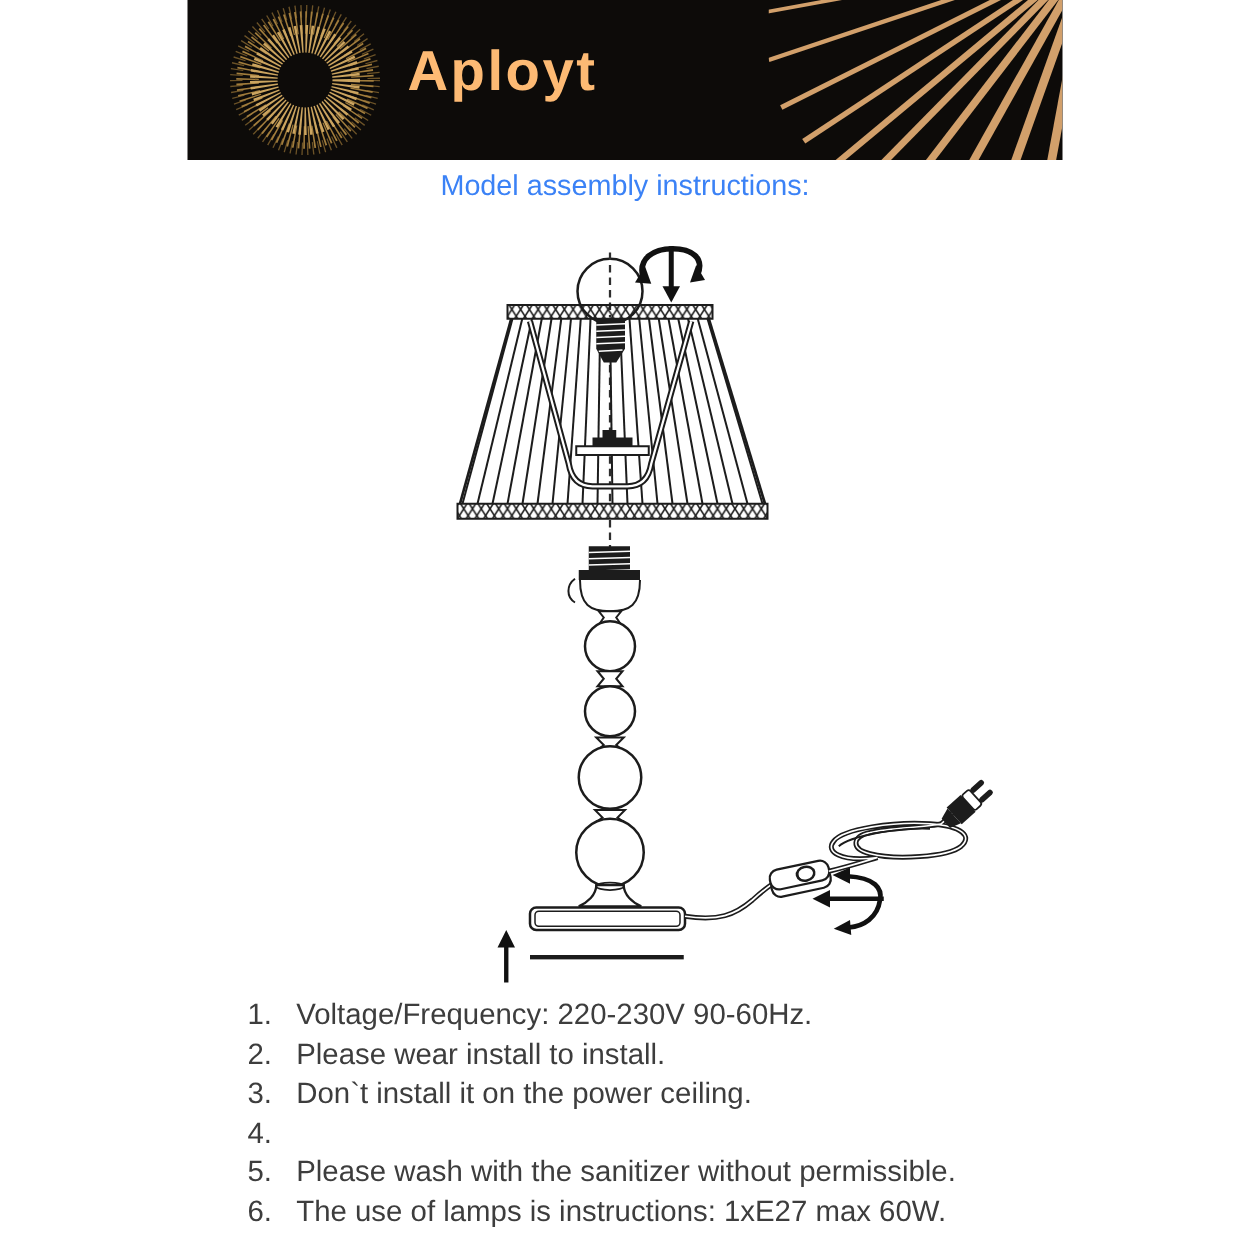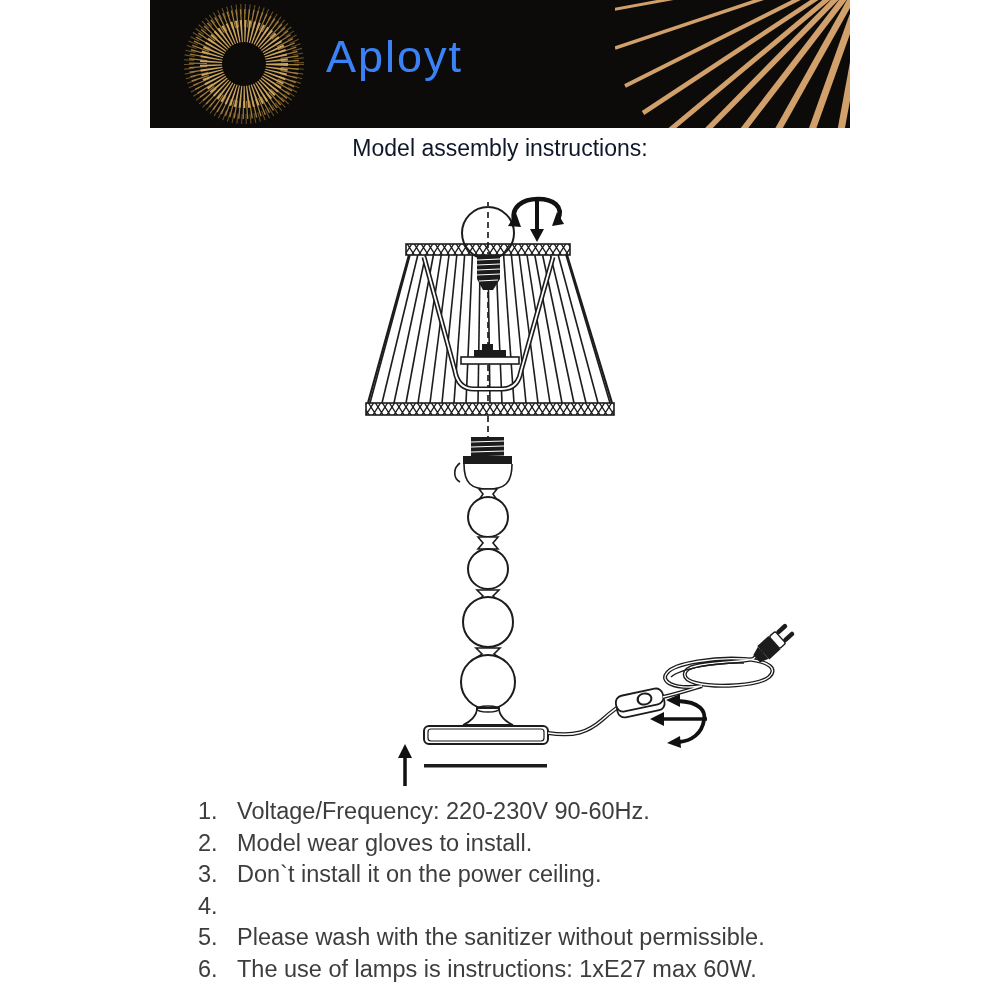--- a/index.html
+++ b/index.html
@@ -3,25 +3,25 @@
 <meta charset="utf-8">
 <style>
   html,body{margin:0;padding:0;background:#ffffff;}
   .page{position:relative;width:1000px;height:1000px;background:#ffffff;overflow:hidden;
         font-family:"Liberation Sans", sans-serif;color:#3c3c3c;}
   
   .band{position:absolute;left:150px;top:0;width:700px;height:128px;background:#0d0b09;overflow:hidden;}
   .band svg{position:absolute;top:0;}
   .logo-svg{left:10px;}
   .rays-svg{right:0;}
-  .brand{position:absolute;left:176px;top:34px;font-size:45px;font-weight:400;
-         letter-spacing:2px;color:#3b82f6;line-height:1;}
+  .brand{position:absolute;left:176px;top:34px;font-size:45px;font-weight:700;
+         letter-spacing:2px;color:#fdba74;line-height:1;}
   
   .title-block{position:absolute;left:0;top:134px;width:1000px;text-align:center;
-               font-size:23px;line-height:28px;font-weight:500;color:#0f172a;}
+               font-size:23px;line-height:28px;font-weight:500;color:#3b82f6;}
   
   .diagram-svg{position:absolute;left:0;top:0;width:1000px;height:1000px;}
   
   .instructions{position:absolute;left:198px;top:796px;width:680px;font-size:23.5px;
                 color:#3d3d3d;}
   .instructions ol{list-style:none;margin:0;padding:0;}
   .instructions li{display:flex;line-height:31.6px;}
   .instructions .num{width:39px;flex:0 0 39px;}
 </style>
 </head>
@@ -209,21 +209,21 @@
   </svg>
 
   <div class="instructions">
     <ol>
       <li>
         <span class="num">1.</span>
         <span>Voltage/Frequency: 220-230V 90-60Hz.</span>
       </li>
       <li>
         <span class="num">2.</span>
-        <span>Model wear gloves to install.</span>
+        <span>Please wear install to install.</span>
       </li>
       <li>
         <span class="num">3.</span>
         <span>Don`t install it on the power ceiling.</span>
       </li>
       <li>
         <span class="num">4.</span>
       </li>
       <li>
         <span class="num">5.</span>

